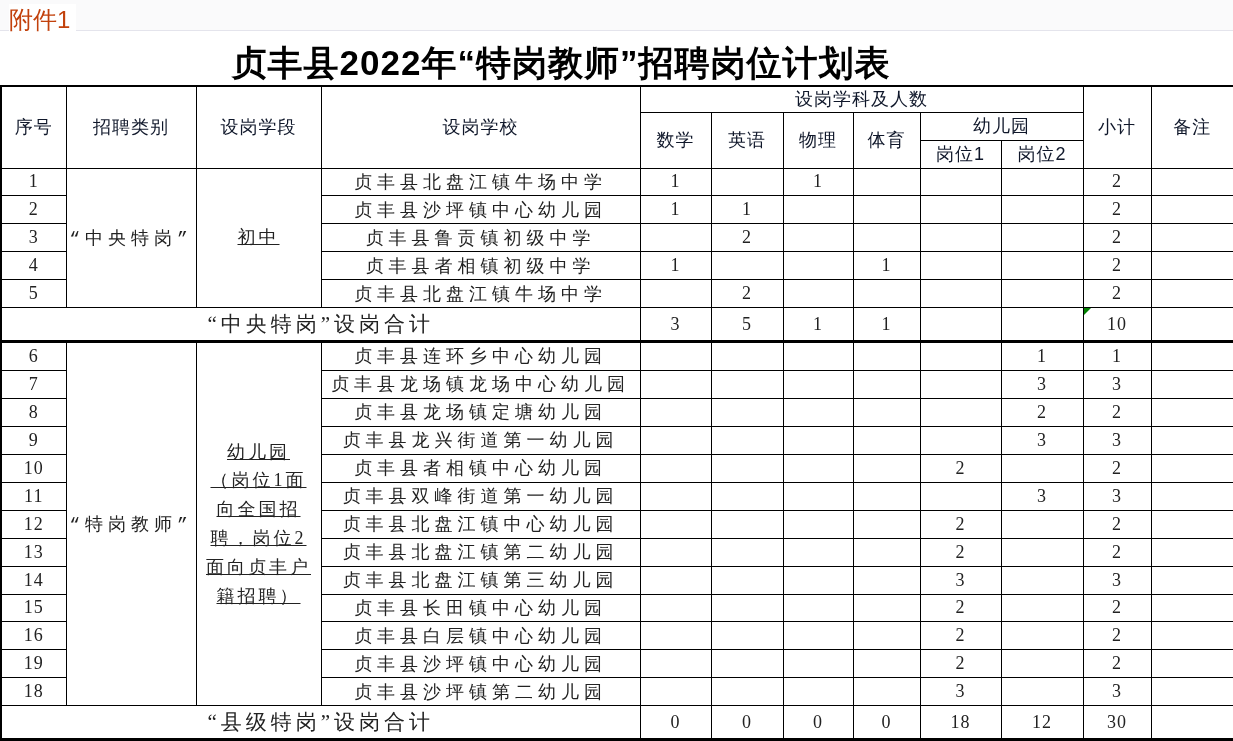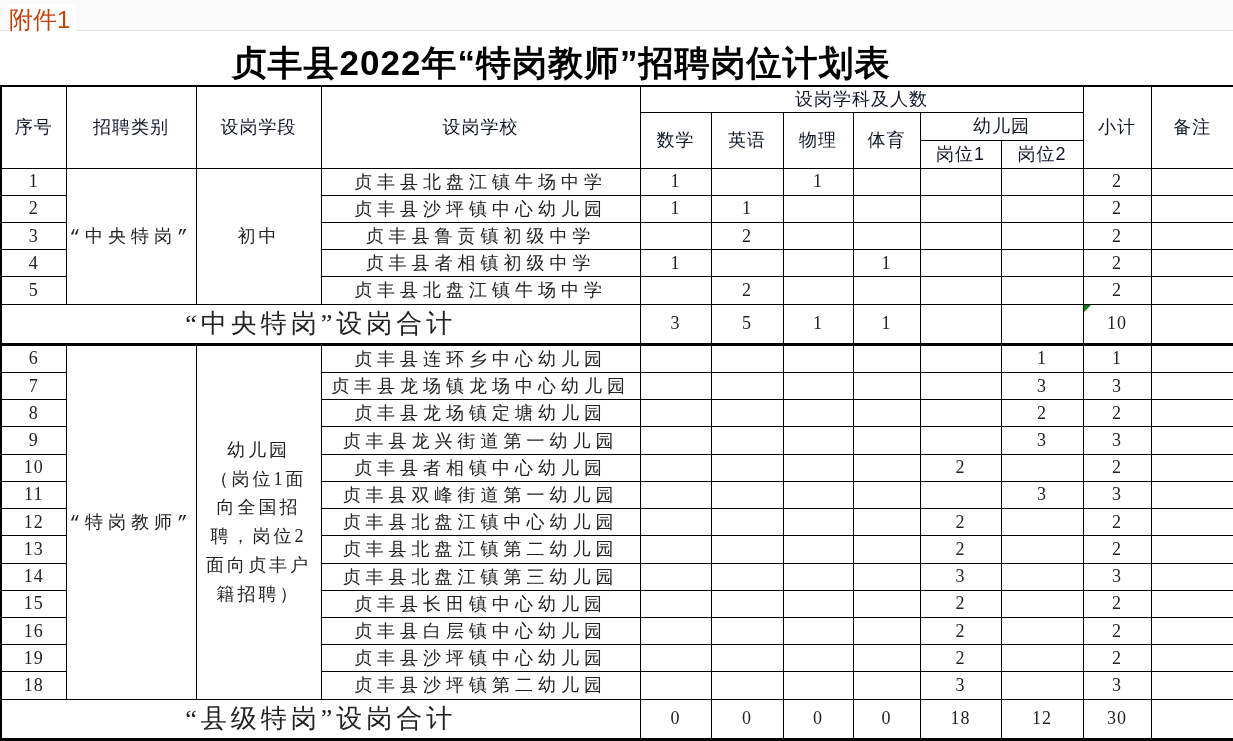--- a/index.html
+++ b/index.html
@@ -54,23 +54,23 @@
     letter-spacing: 1px;
     color: #0f172a;
   }
   tbody td {
     font-family: "Liberation Serif", serif;
     font-size: 18px;
     color: #222;
   }
   td.school { letter-spacing: 5px; margin-left: 44px; }
   td.cat    { letter-spacing: 5px; font-family: Liberation Mono, monospace; }
-  td.stage  { letter-spacing: 3px; white-space: pre-line; line-height: 1.6; }
+  td.stage  { letter-spacing: 3px; white-space: pre-line; line-height: 1.6; text-decoration: underline; }
   td.num    { letter-spacing: 1px; }
-  td.total-label { letter-spacing: 4px; font-size: 26px; }
+  td.total-label { letter-spacing: 4px; font-size: 21px; }
   tr.total-row td { border-bottom: 3px solid #000; }
   tr.hr1 { height: 26px; }
   tr.hr2 { height: 28px; }
   tr.hr3 { height: 28px; }
   td.flagged { position: relative; }
   .green-flag {
     position: absolute; top: 0; left: 0;
     width: 0; height: 0;
     border-top: 7px solid #008000;
     border-right: 7px solid transparent;

